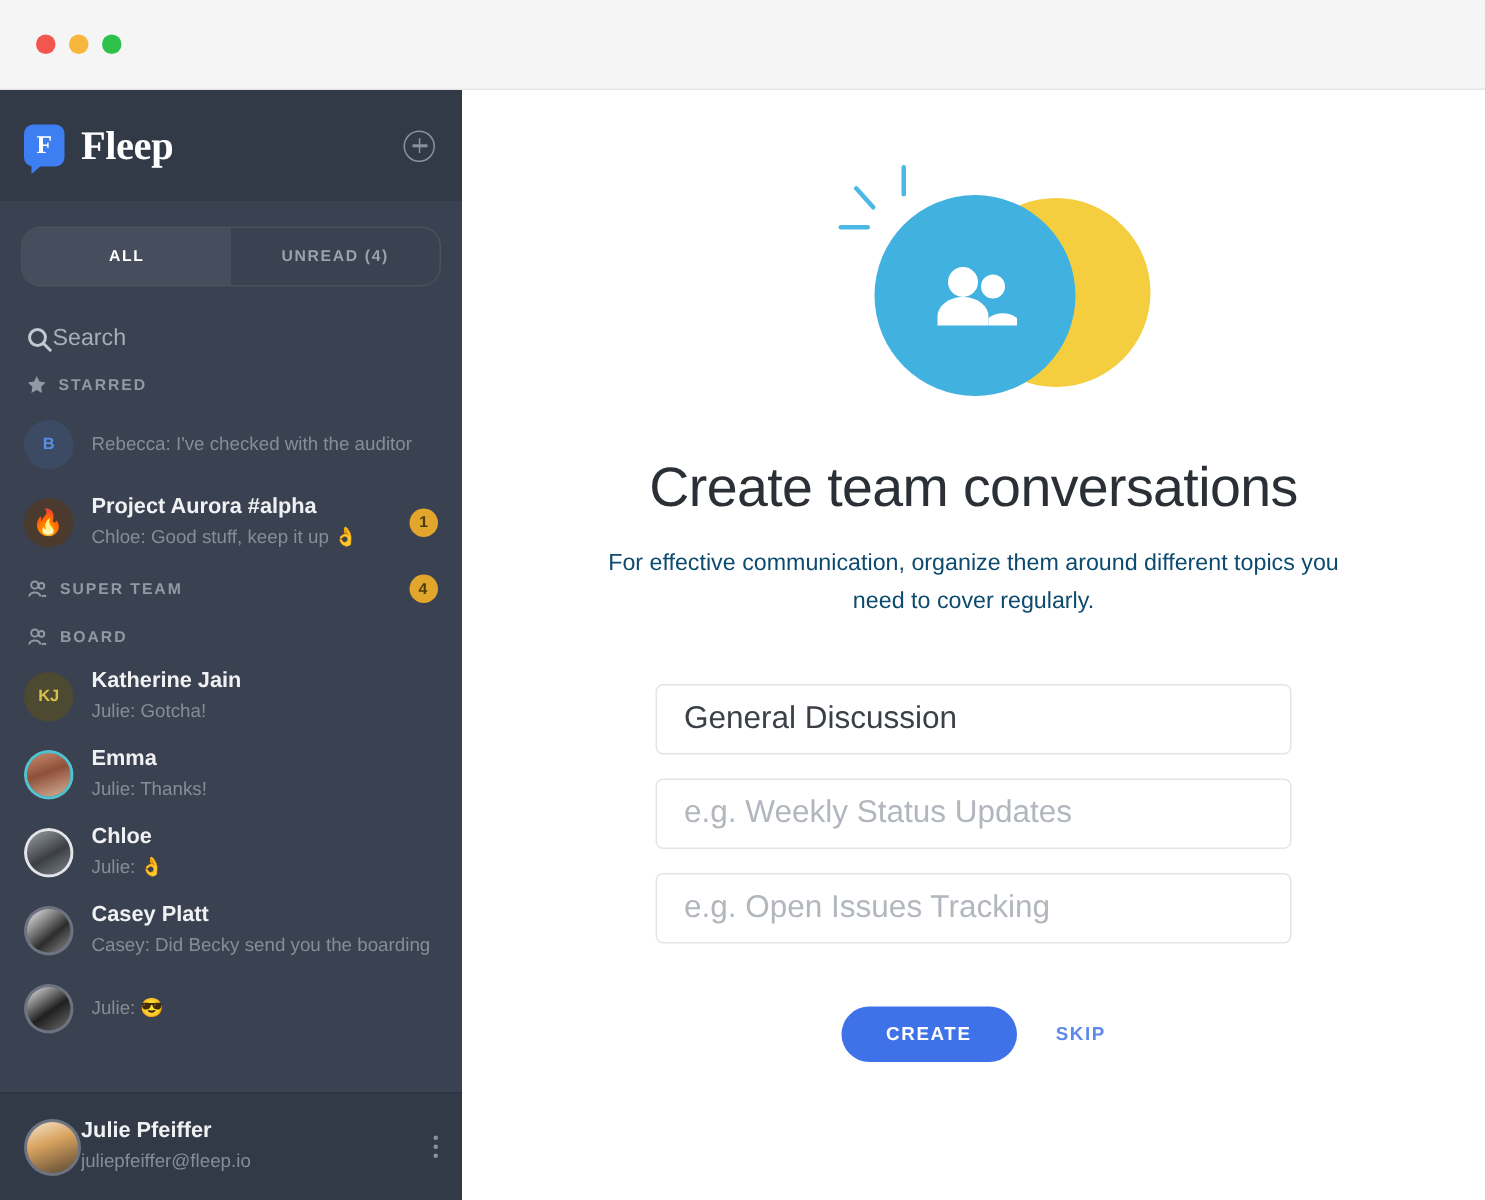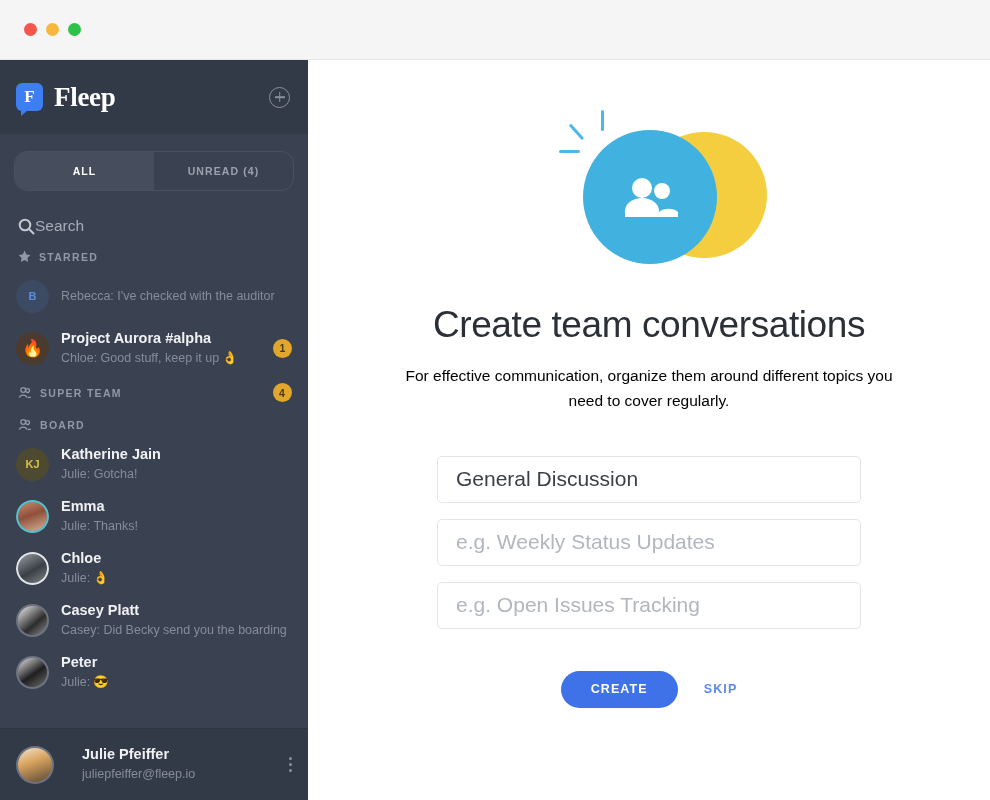--- a/index.html
+++ b/index.html
@@ -109,21 +109,21 @@
     white-space: nowrap; overflow: hidden;
   }
   .badge {
     min-width: 19px; height: 19px; border-radius: 50%; background: #e2a62c;
     color: #4a3a10; font-size: 10.5px; font-weight: bold;
     display: flex; align-items: center; justify-content: center; flex: 0 0 auto;
   }
 
   .sb-footer {
     height: 72px; background: #333a47; border-top: 1px solid #2e3542;
-    display: flex; align-items: center; gap: 28px; padding: 0 16px; flex: 0 0 72px;
+    display: flex; align-items: center; gap: 0; padding: 0 16px; flex: 0 0 72px;
   }
   .kebab { margin-left: auto; display: flex; flex-direction: column; gap: 3px; }
   .kebab i { width: 3px; height: 3px; border-radius: 50%; background: #8a909c; display: block; }
 
   
   .main {
     position: absolute; left: 308px; top: 60px; width: 682px; height: 740px;
     background: #ffffff; display: flex; flex-direction: column; align-items: center;
   }
   .illus { position: relative; width: 220px; height: 180px; margin-top: 34px; }
@@ -139,21 +139,21 @@
   .spark { position: absolute; background: #4cb8e6; border-radius: 2px; }
   .s1 { left: 62px; top: 16px; width: 2.6px; height: 21px; }
   .s2 { left: 36px; top: 28px; width: 2.6px; height: 20px; transform: rotate(-42deg); }
   .s3 { left: 20px; top: 56px; width: 21px; height: 2.6px; }
 
   .headline {
     font-size: 37px; color: #2b2f36; font-weight: normal; margin-top: 30px;
     letter-spacing: -0.4px;
   }
   .subtitle {
-    font-size: 15.5px; color: #000000; line-height: 1.6; text-align: center;
+    font-size: 15.5px; color: #0c4a6e; line-height: 1.6; text-align: center;
     margin-top: 18px; max-width: 520px;
   }
 
   .form { width: 424px; margin-top: 42px; display: flex; flex-direction: column; gap: 16px; }
   .field {
     height: 47px; border: 1px solid #e3e5e8; border-radius: 5px;
     display: flex; align-items: center; padding: 0 18px;
     font-size: 21px; color: #3b3f46; background: #fff;
   }
   .field.empty { color: #b2b6bd; }
@@ -287,21 +287,20 @@
           <div class="conv-title">Casey Platt</div>
           <div class="conv-sub">Casey: Did Becky send you the boarding</div>
         </div>
       </div>
 
       <div class="conv">
         <div class="avatar photo">
           <div class="face" style="background:linear-gradient(145deg,#e9e9e9 0%,#1f1f1f 55%,#6f6f6f 100%)"></div>
         </div>
         <div class="conv-text">
-          <div class="conv-title">Peter</div>
           <div class="conv-sub">Julie: 😎</div>
         </div>
       </div>
 
     </div>
 
     <div class="sb-footer">
       <div class="avatar photo" style="width:38px;height:38px;flex:0 0 38px">
         <div class="face" style="background:linear-gradient(160deg,#f6e3cf 0%,#d9a45f 40%,#5a4733 100%)"></div>
       </div>

